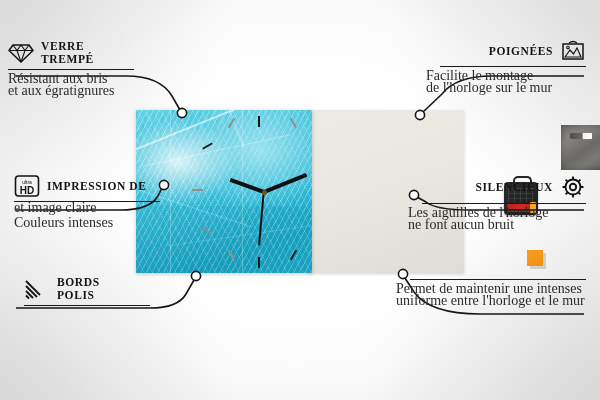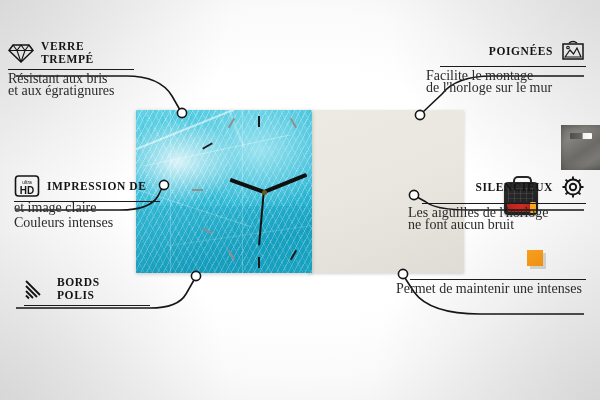--- a/index.html
+++ b/index.html
@@ -285,14 +285,15 @@
       </svg>
     </div>
     <div class="c-rule" style="width:164px;margin-left:auto"></div>
     <div class="c-desc">Les aiguilles de l'horloge</div>
     <div class="c-desc" style="margin-top:0">ne font aucun bruit</div>
   </div>
 
   <div class="callout right" style="right:14px;top:276px;width:190px;">
     <div class="c-rule" style="width:176px;margin-left:auto"></div>
     <div class="c-desc">Permet de maintenir une intenses</div>
+    <div class="c-desc" style="margin-top:0">uniforme entre l'horloge et le mur</div>
   </div>
 </div>
 
 </body></html>

